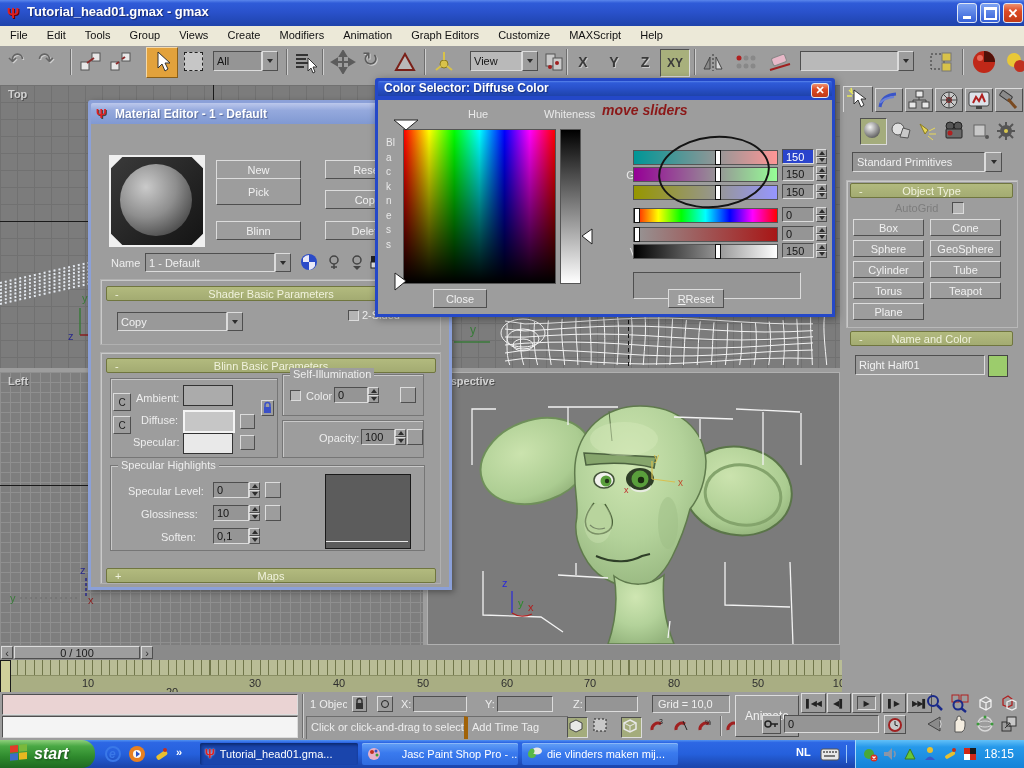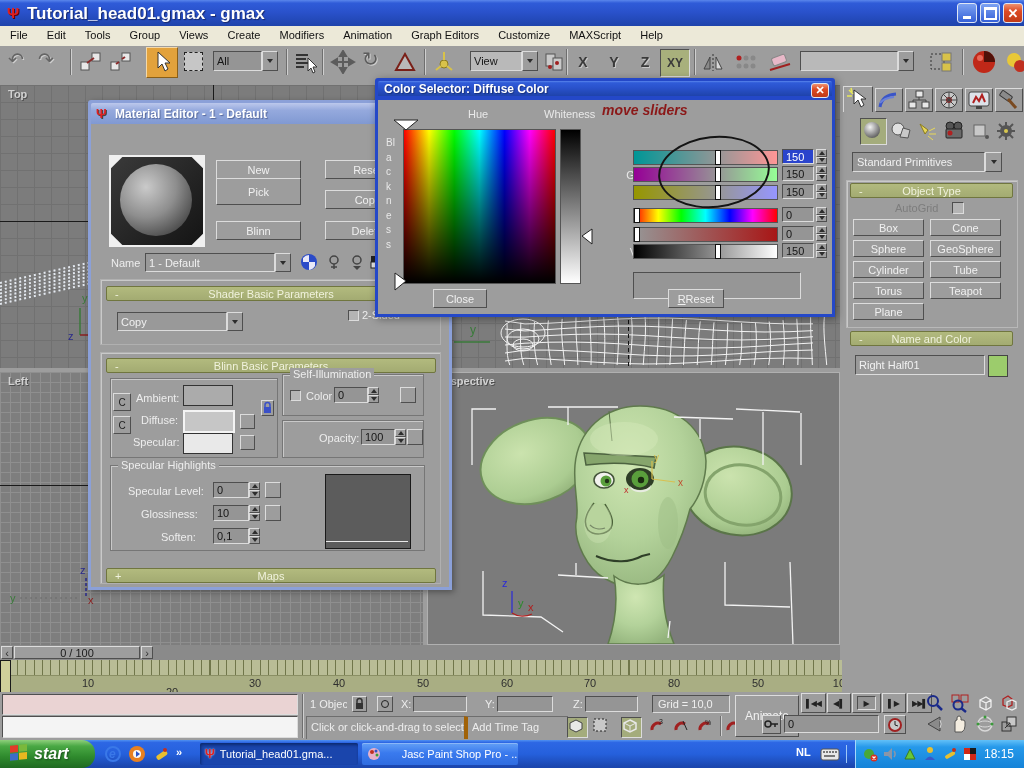--- a/index.html
+++ b/index.html
@@ -31,21 +31,21 @@
 .tick-num{color:#2f2f2f;position:absolute;width:30px;text-align:center}
 .groupbox{border:1px solid #767676;box-shadow:1px 1px 0 #c9c9c9 inset;box-sizing:border-box}
 </style>
 </head>
 <body>
 
 <div id="screen">
 
   <div class="abs xptitle" style="left:0;top:0;width:1024px;height:26px">
     <div class="abs" style="left:7px;top:4px;width:16px;height:18px;color:#e02020;font-weight:bold;font-size:15px;text-shadow:1px 1px 0 #600">Ψ</div>
-    <div class="abs" style="left:27px;top:4px;color:#fff;font-weight:bold;font-size:17px;text-shadow:1px 1px 1px #1a2a6a">Tutorial_head01.gmax - gmax</div>
+    <div class="abs" style="left:27px;top:4px;color:#fff;font-weight:bold;font-size:13px;text-shadow:1px 1px 1px #1a2a6a">Tutorial_head01.gmax - gmax</div>
     <div class="abs wbtn" style="left:957px;top:3px;width:20px;height:20px;background:linear-gradient(180deg,#7da3f2,#3560d8)">
         <div style="width:8px;height:3px;background:#fff;margin-top:9px"></div>
       </div>
     <div class="abs wbtn" style="left:980px;top:3px;width:20px;height:20px;background:linear-gradient(180deg,#7da3f2,#3560d8)">
         <div style="width:9px;height:8px;border:2px solid #fff;border-top-width:3px"></div>
       </div>
     <div class="abs wbtn" style="left:1003px;top:3px;width:20px;height:20px;background:linear-gradient(180deg,#f0926f,#dd4a24 40%,#c03a18);font-size:13px">✕</div>
   </div>
 
   <div class="abs" style="left:0;top:26px;width:1024px;height:20px;background:#ece9d8;border-bottom:1px solid #9a9a8a">
@@ -817,21 +817,21 @@
       </div>
 
       <div class="abs hdr" style="left:15px;top:444px;width:330px;height:15px">
           <span style="position:absolute;left:8px">+</span>
           <span>Maps</span>
         </div>
     </div>
   </div>
 
   <div class="abs" style="left:375px;top:78px;width:460px;height:239px;background:#2448c8;border-radius:3px 3px 0 0;box-shadow:2px 2px 8px rgba(0,0,0,0.4);z-index:20">
-    <div class="abs xptitle" style="left:3px;top:3px;width:454px;height:15px;border-radius:2px 2px 0 0;display:flex;align-items:center">
+    <div class="abs xptitle" style="left:3px;top:3px;width:454px;height:15px;border-radius:2px 2px 0 0;display:flex;align-items:flex-start">
       <span style="margin-left:6px;color:#fff;font-weight:bold;font-size:12px;text-shadow:1px 1px 1px #16307a">Color Selector: Diffuse Color</span>
       <div class="abs wbtn" style="left:433px;top:2px;width:18px;height:15px;background:linear-gradient(180deg,#f0926f,#dd4a24 40%,#c03a18);font-size:11px">✕</div>
     </div>
     <div class="abs" style="left:3px;top:22px;width:454px;height:214px;background:#9d9d9d">
 
       <div class="abs dlbl" style="left:90px;top:8px">Hue</div>
       <div class="abs dlbl" style="left:166px;top:8px">Whiteness</div>
       <div class="abs" style="left:224px;top:2px;color:#8b1818;font-weight:bold;font-style:italic;font-size:14px">move sliders</div>
 
       <div class="abs dlbl" style="left:8px;top:36px;width:9px;word-break:break-all;white-space:normal;font-size:10px;line-height:14.5px">Blackness</div>
@@ -990,20 +990,28 @@
       <span style="margin-left:5px;white-space:nowrap;overflow:hidden">Tutorial_head01.gma...</span>
     </div>
     <div class="abs task" style="left:362px;top:3px;width:156px;height:22px">
       <svg width="16" height="16" style="margin-left:4px">
           <circle cx="8" cy="8" r="6" fill="#e8b0c8"></circle>
           <circle cx="6" cy="6" r="2" fill="#c03020"></circle>
           <circle cx="10" cy="5" r="1.5" fill="#3050c8"></circle>
           <circle cx="11" cy="9" r="1.5" fill="#38a038"></circle>
         </svg>
       <span style="margin-left:20px;white-space:nowrap;overflow:hidden">Jasc Paint Shop Pro - ...</span>
+    </div>
+    <div class="abs task" style="left:522px;top:3px;width:156px;height:22px">
+      <svg width="16" height="16" style="margin-left:4px">
+          <circle cx="6" cy="8" r="4" fill="#58b848"></circle>
+          <ellipse cx="11" cy="5" rx="5" ry="3.5" fill="#e8e8e8"></ellipse>
+          <circle cx="6" cy="5" r="2.5" fill="#58b848"></circle>
+        </svg>
+      <span style="margin-left:5px;white-space:nowrap;overflow:hidden">die vlinders maken mij...</span>
     </div>
 
     <div class="abs" style="left:796px;top:6px;color:#fff;font-weight:bold">NL</div>
     <svg class="abs" style="left:820px;top:7px" width="20" height="14">
         <rect x="1" y="2" width="18" height="11" rx="2" fill="#e8e8e8" stroke="#555"></rect>
         <g fill="#777">
           <rect x="3" y="4" width="2" height="2"></rect>
           <rect x="6" y="4" width="2" height="2"></rect>
           <rect x="9" y="4" width="2" height="2"></rect>
           <rect x="12" y="4" width="2" height="2"></rect>

